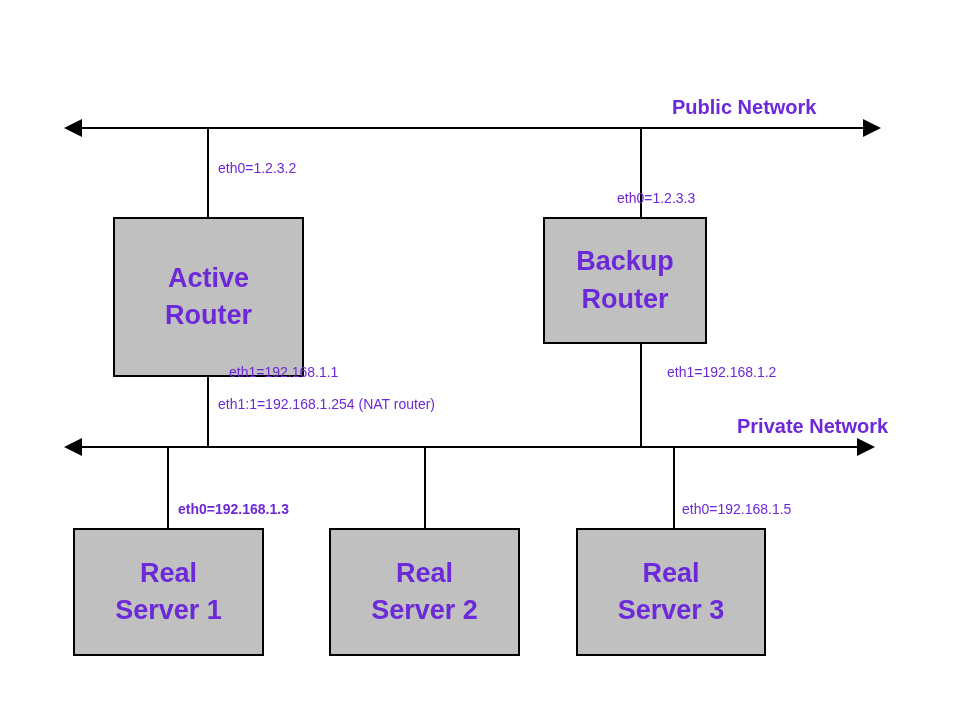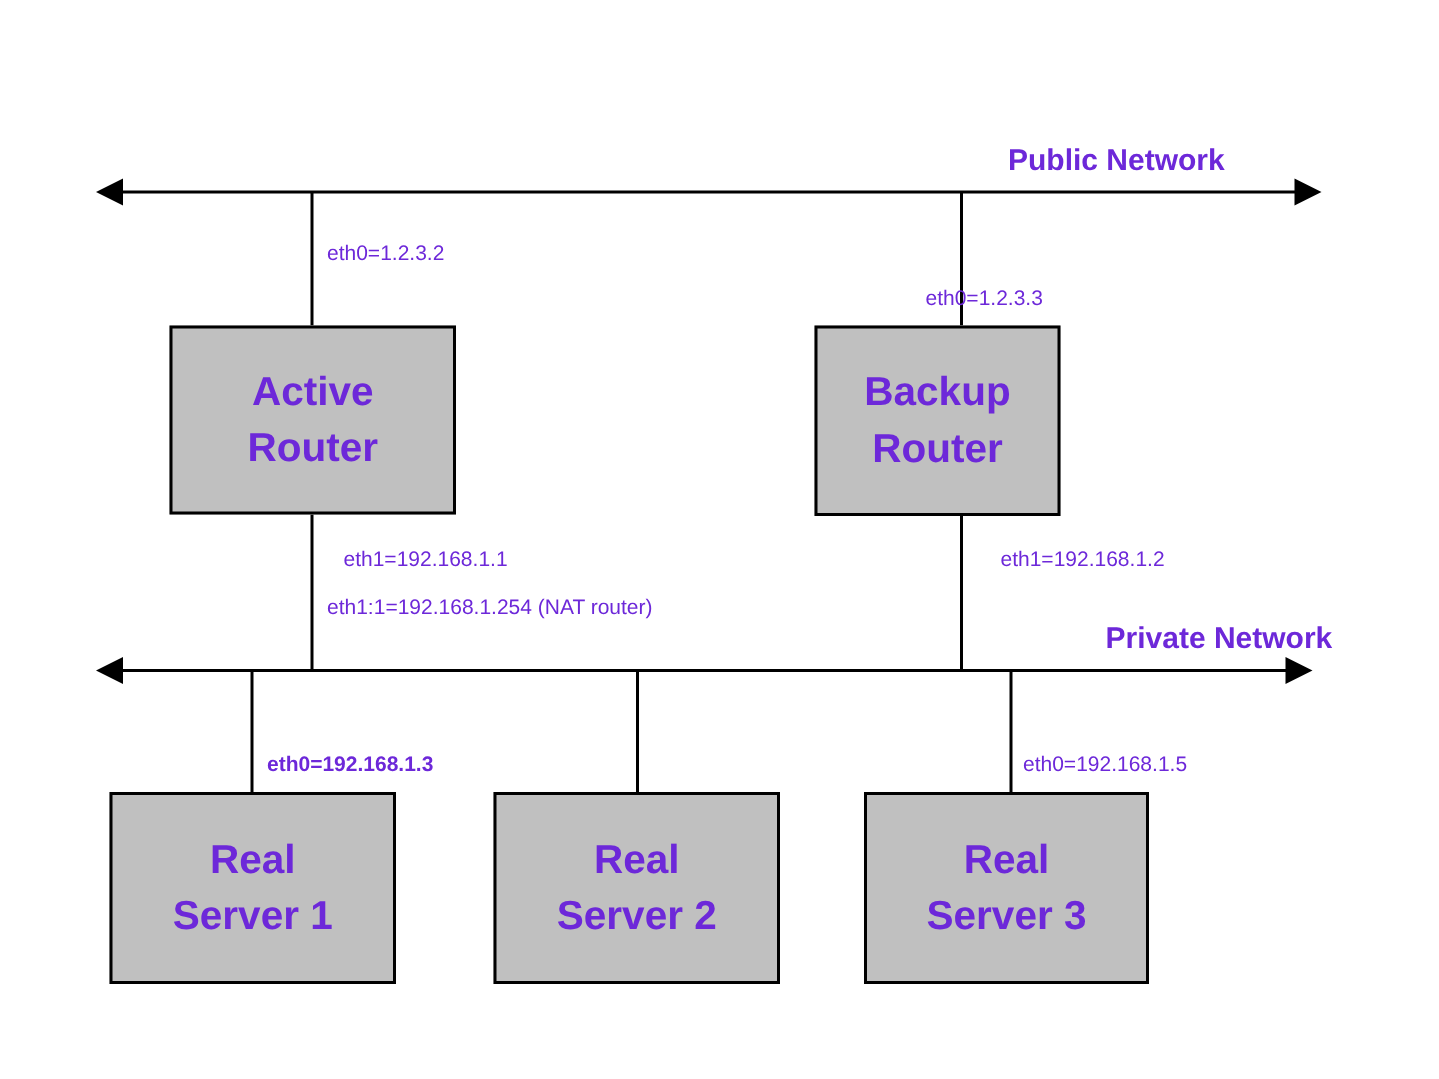--- a/index.html
+++ b/index.html
@@ -43,21 +43,21 @@
     line-height: 22px;
     white-space: nowrap;
   }
   .net-label {
     position: absolute;
     font-size: 20px;
     font-weight: bold;
     white-space: nowrap;
   }
   
-  #active-router  { left: 113px; top: 217px; width: 191px; height: 126px; }
+  #active-router  { left: 113px; top: 217px; width: 191px; height: 160px; }
   #backup-router  { left: 543px; top: 217px; width: 164px; height: 127px; }
   #real-server-1  { left:  73px; top: 528px; width: 191px; height: 128px; }
   #real-server-2  { left: 329px; top: 528px; width: 191px; height: 128px; }
   #real-server-3  { left: 576px; top: 528px; width: 190px; height: 128px; }
 </style>
 </head>
 <body>
 
 <div id="stage">
 

